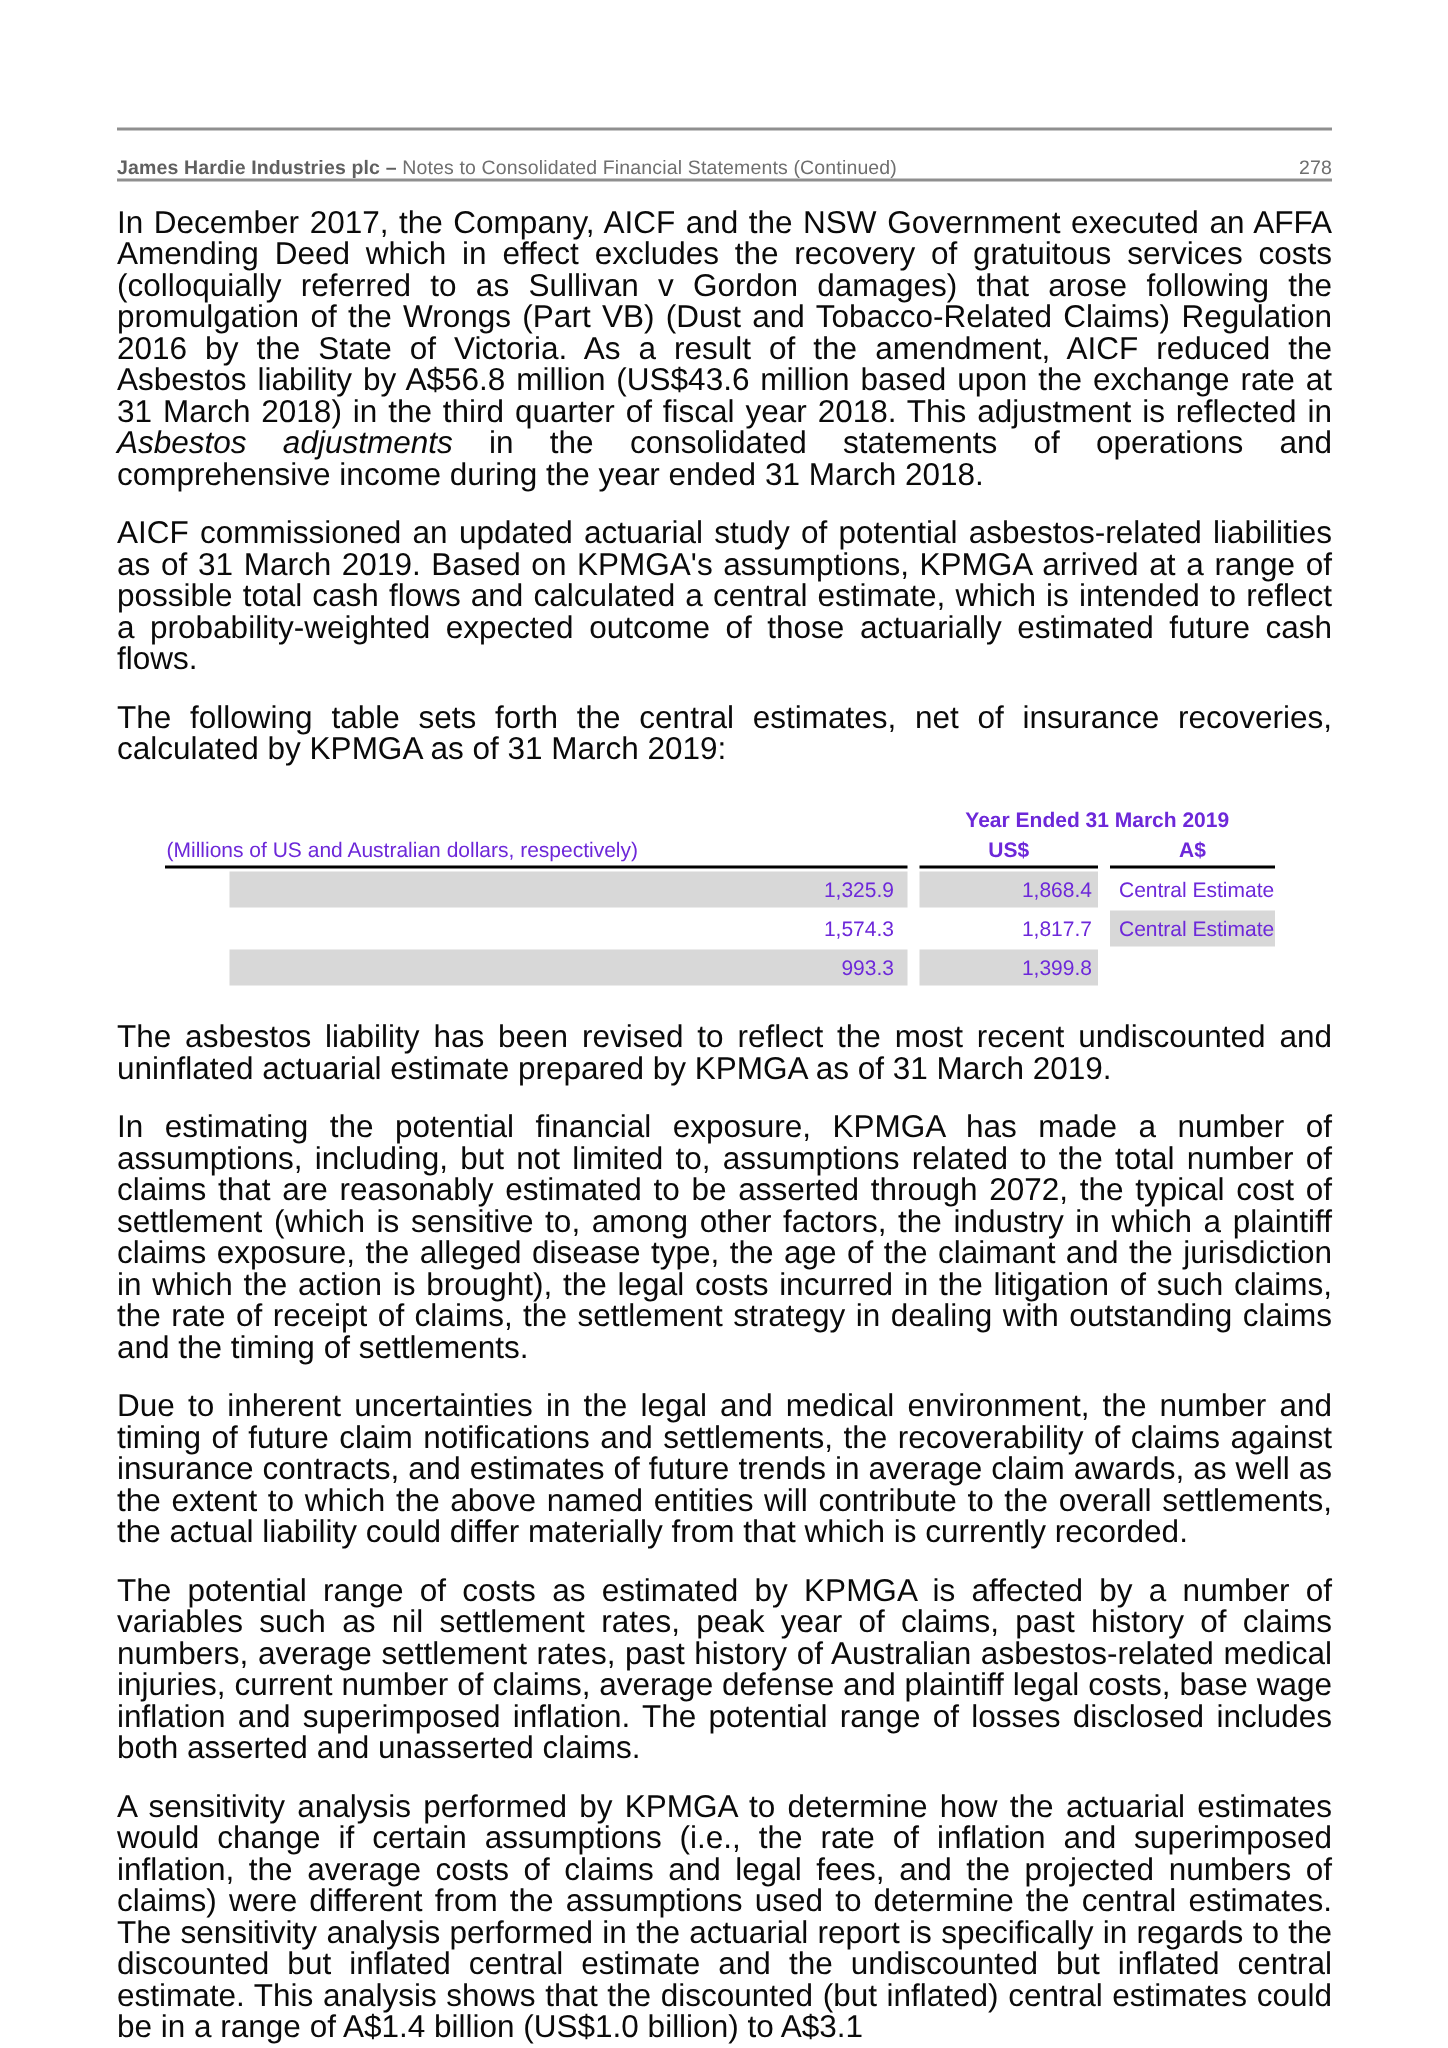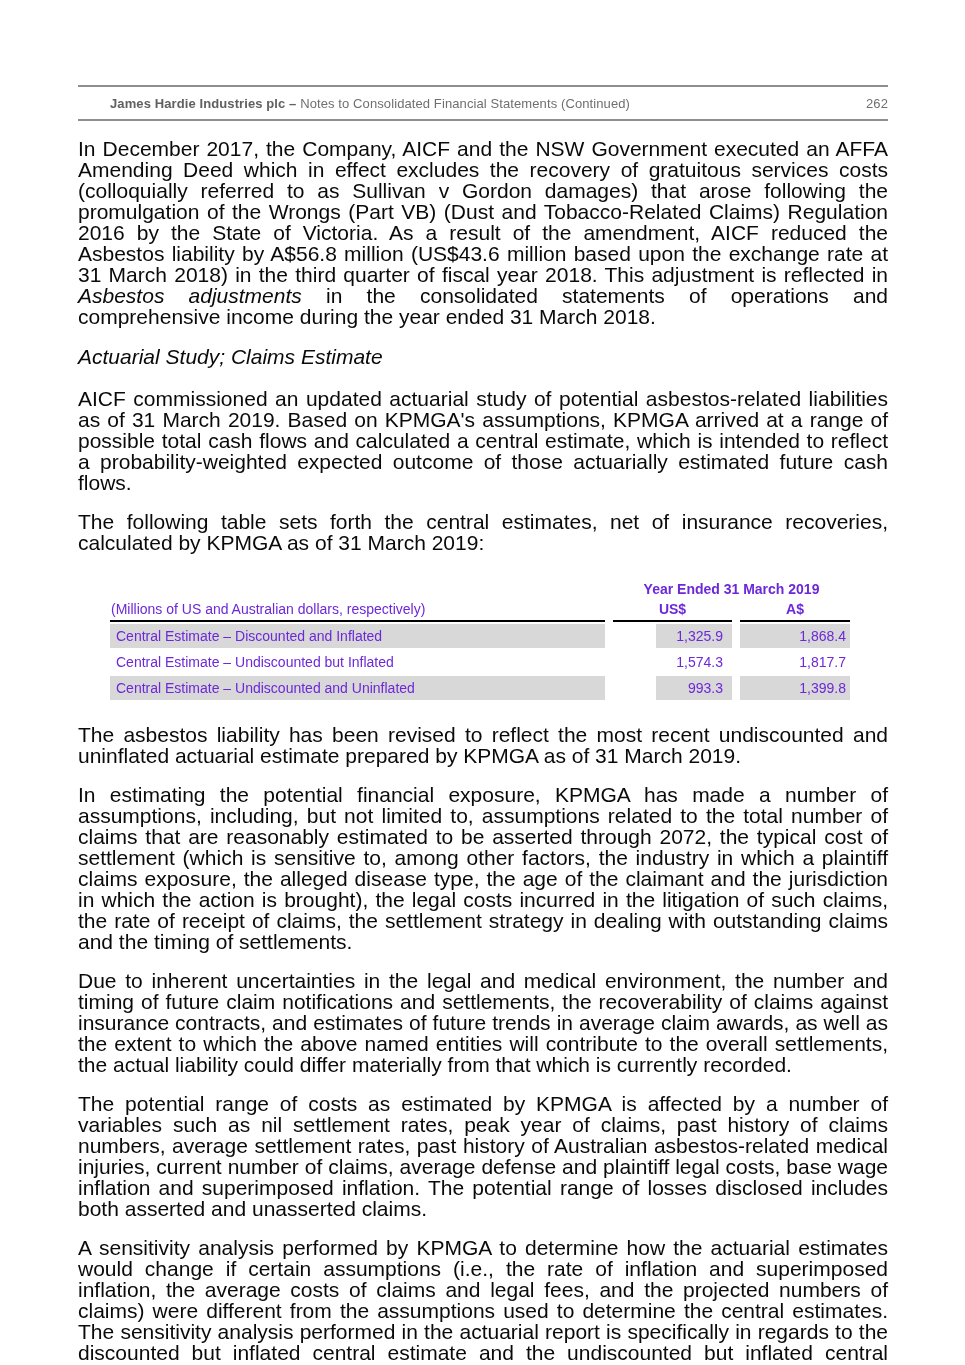--- a/index.html
+++ b/index.html
@@ -19,26 +19,25 @@
     overflow: hidden;
     background: #fff;
   }
   .rule {
     height: 2px;
     background: #8f8f8f;
   }
   .header-row {
     height: 32px;
     display: flex;
-    align-items: center;
+    align-items: flex-end;
     justify-content: space-between;
     font-size: 13px;
     color: #6f6f6f;
     letter-spacing: 0.1px;
-    margin-left: 32px;
   }
   .header-left .co {
     font-weight: bold;
     color: #606060;
   }
   .page-num { color: #6f6f6f; }
 
   .body-copy { padding-top: 17px; }
   .body-copy p {
     font-size: 21px;
@@ -101,44 +100,42 @@
 </style>
 </head>
 <body>
 
 <div class="page">
 
   <div>
     <div class="rule"></div>
     <div class="header-row">
       <span class="header-left"><span class="co">James Hardie Industries plc –</span><span> Notes to Consolidated Financial Statements (Continued)</span></span>
-      <span class="page-num">262</span>
+      <span class="page-num">278</span>
     </div>
     <div class="rule"></div>
   </div>
 
   <div class="body-copy">
 
     <p><span>In December 2017, the Company, AICF and the NSW Government executed an AFFA Amending Deed which in effect excludes the recovery of gratuitous services costs (colloquially referred to as Sullivan v Gordon damages) that arose following the promulgation of the Wrongs (Part VB) (Dust and Tobacco-Related Claims) Regulation 2016 by the State of Victoria. As a result of the amendment, AICF reduced the Asbestos liability by A$56.8 million (US$43.6 million based upon the exchange rate at 31 March 2018) in the third quarter of fiscal year 2018. This adjustment is reflected in </span><span class="em-italic">Asbestos adjustments</span><span> in the consolidated statements of operations and comprehensive income during the year ended 31 March 2018.</span></p>
 
-    <p class="section-heading">Actuarial Study; Claims Estimate</p>
 
     <p>AICF commissioned an updated actuarial study of potential asbestos-related liabilities as of 31 March 2019. Based on KPMGA's assumptions, KPMGA arrived at a range of possible total cash flows and calculated a central estimate, which is intended to reflect a probability-weighted expected outcome of those actuarially estimated future cash flows.</p>
 
     <p>The following table sets forth the central estimates, net of insurance recoveries, calculated by KPMGA as of 31 March 2019:</p>
 
     <div class="est-table">
       <div class="cell-blank"></div>
       <div class="period-header">Year Ended 31 March 2019</div>
 
       <div class="caption-cell">(Millions of US and Australian dollars, respectively)</div>
       <div class="colh">US$</div>
       <div class="colh">A$</div>
 
-      <div class="tcell tlabel shade">Central Estimate – Discounted and Inflated</div>
       <div class="tcell tnum usd shade">1,325.9</div>
       <div class="tcell tnum aud shade">1,868.4</div>
 
       <div class="tcell tlabel plain">Central Estimate – Undiscounted but Inflated</div>
       <div class="tcell tnum usd plain">1,574.3</div>
       <div class="tcell tnum aud plain">1,817.7</div>
 
       <div class="tcell tlabel shade">Central Estimate – Undiscounted and Uninflated</div>
       <div class="tcell tnum usd shade">993.3</div>
       <div class="tcell tnum aud shade">1,399.8</div>

